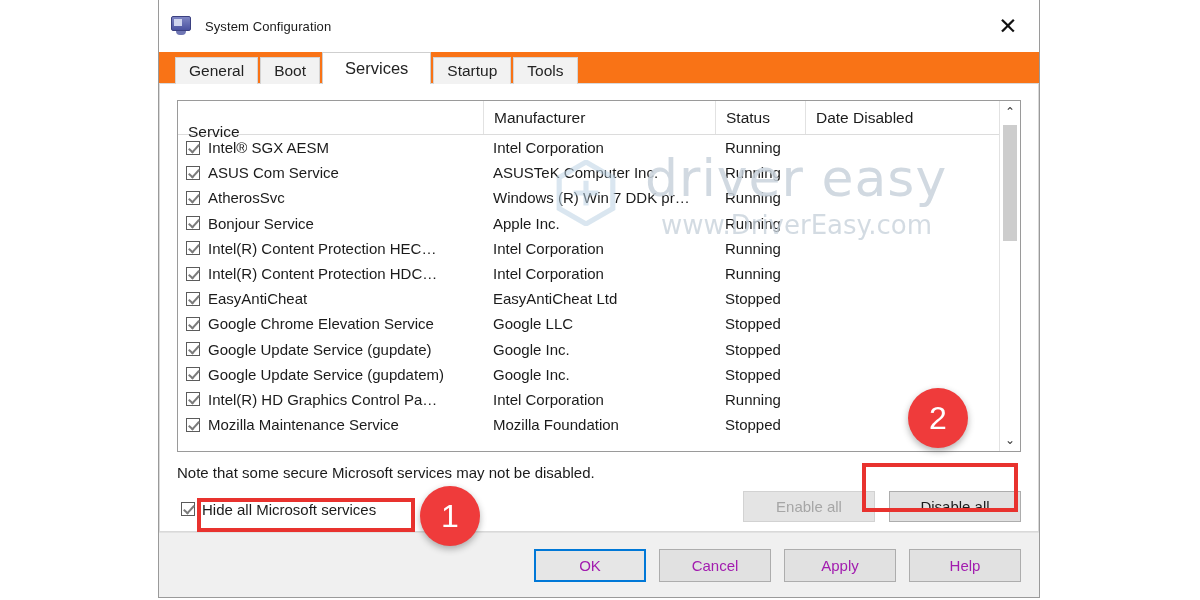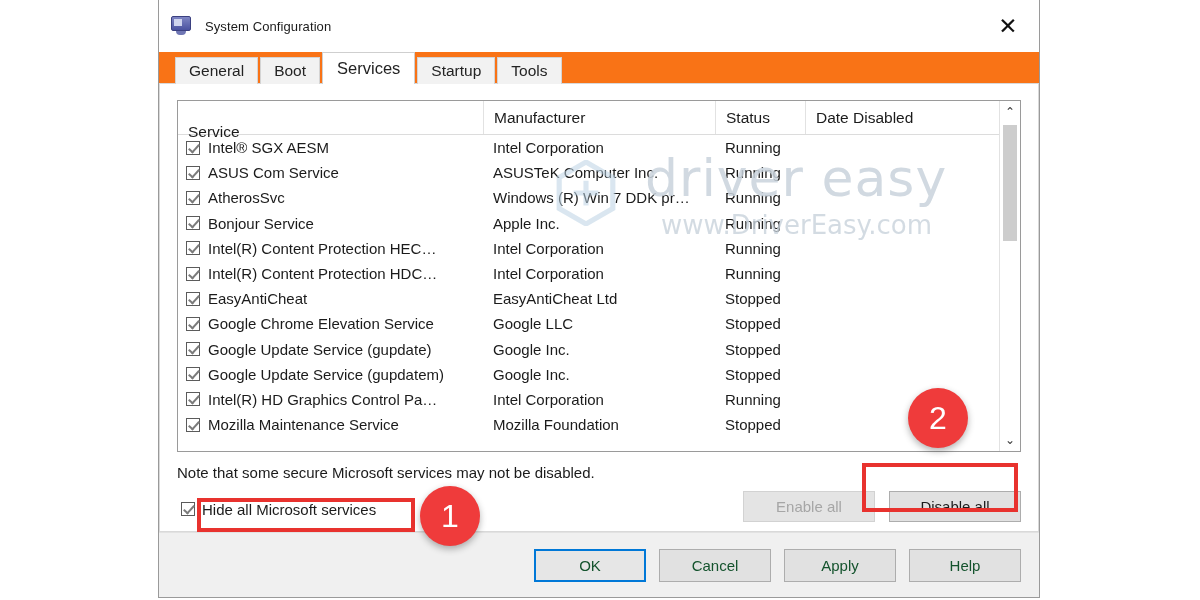--- a/index.html
+++ b/index.html
@@ -120,21 +120,21 @@
     box-sizing: border-box;
     position: relative;
     z-index: 1;
   }
   .tab.active {
     height: 32px;
     background: #ffffff;
     border-color: #cfcfcf;
     z-index: 3;
     font-size: 16.5px;
-    padding: 0 14px;
+    padding: 0 22px;
   }
 
   
   .tabpage {
     flex: 1 1 auto;
     background: #ffffff;
     border: 1px solid #d9d9d9;
     border-top: none;
     margin: 0;
     position: relative;
@@ -329,21 +329,21 @@
     gap: 13px;
     background: #f0f0f0;
     border-top: 1px solid #e2e2e2;
   }
   .footbtn {
     width: 112px;
     height: 33px;
     background: #e1e1e1;
     border: 1px solid #adadad;
     font-size: 15px;
-    color: #14532d;
+    color: #a21caf;
     display: flex;
     align-items: center;
     justify-content: center;
     box-sizing: border-box;
   }
   .footbtn.default {
     border: 2px solid #0078d7;
     background: #e6e6e6;
   }
 

